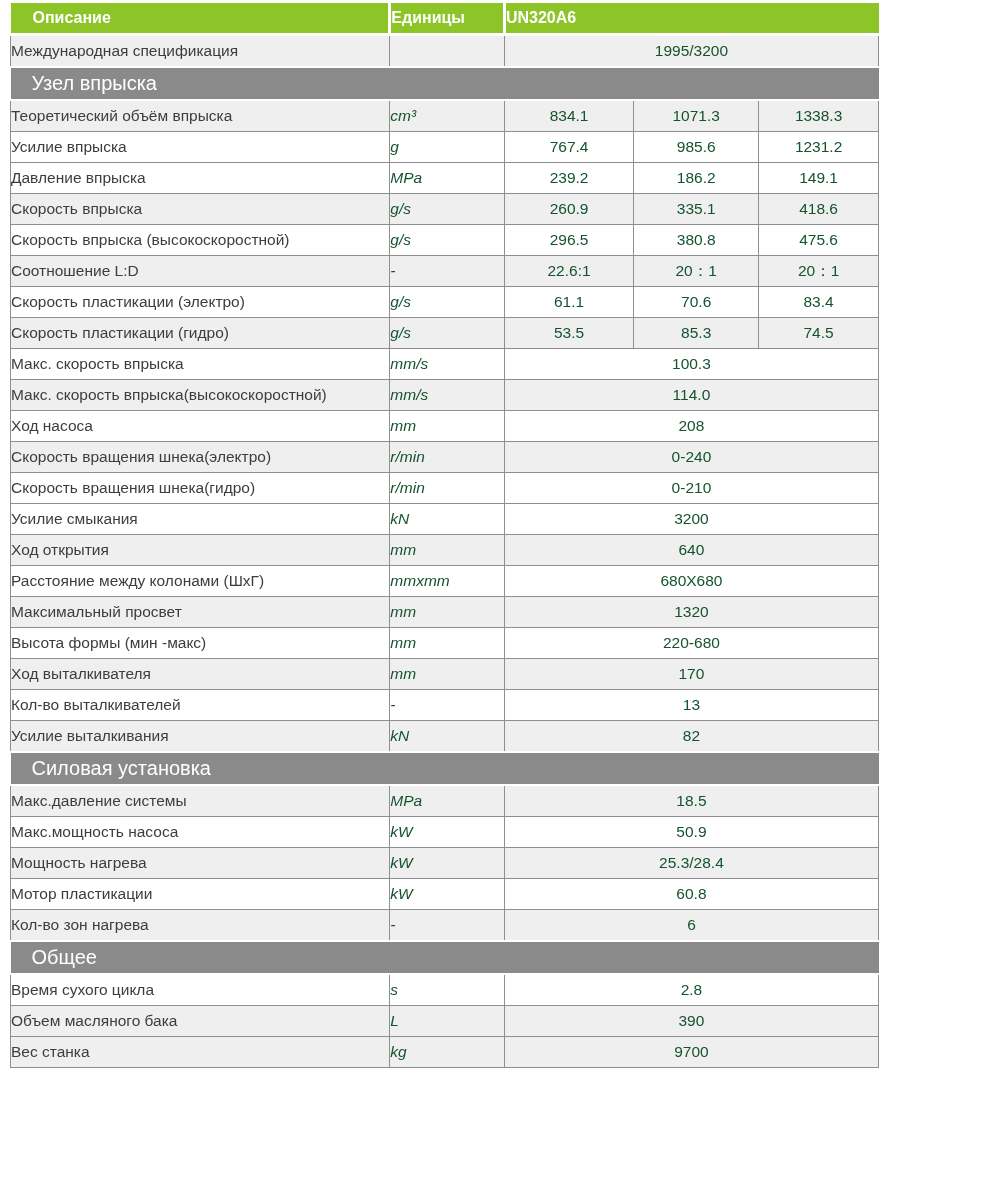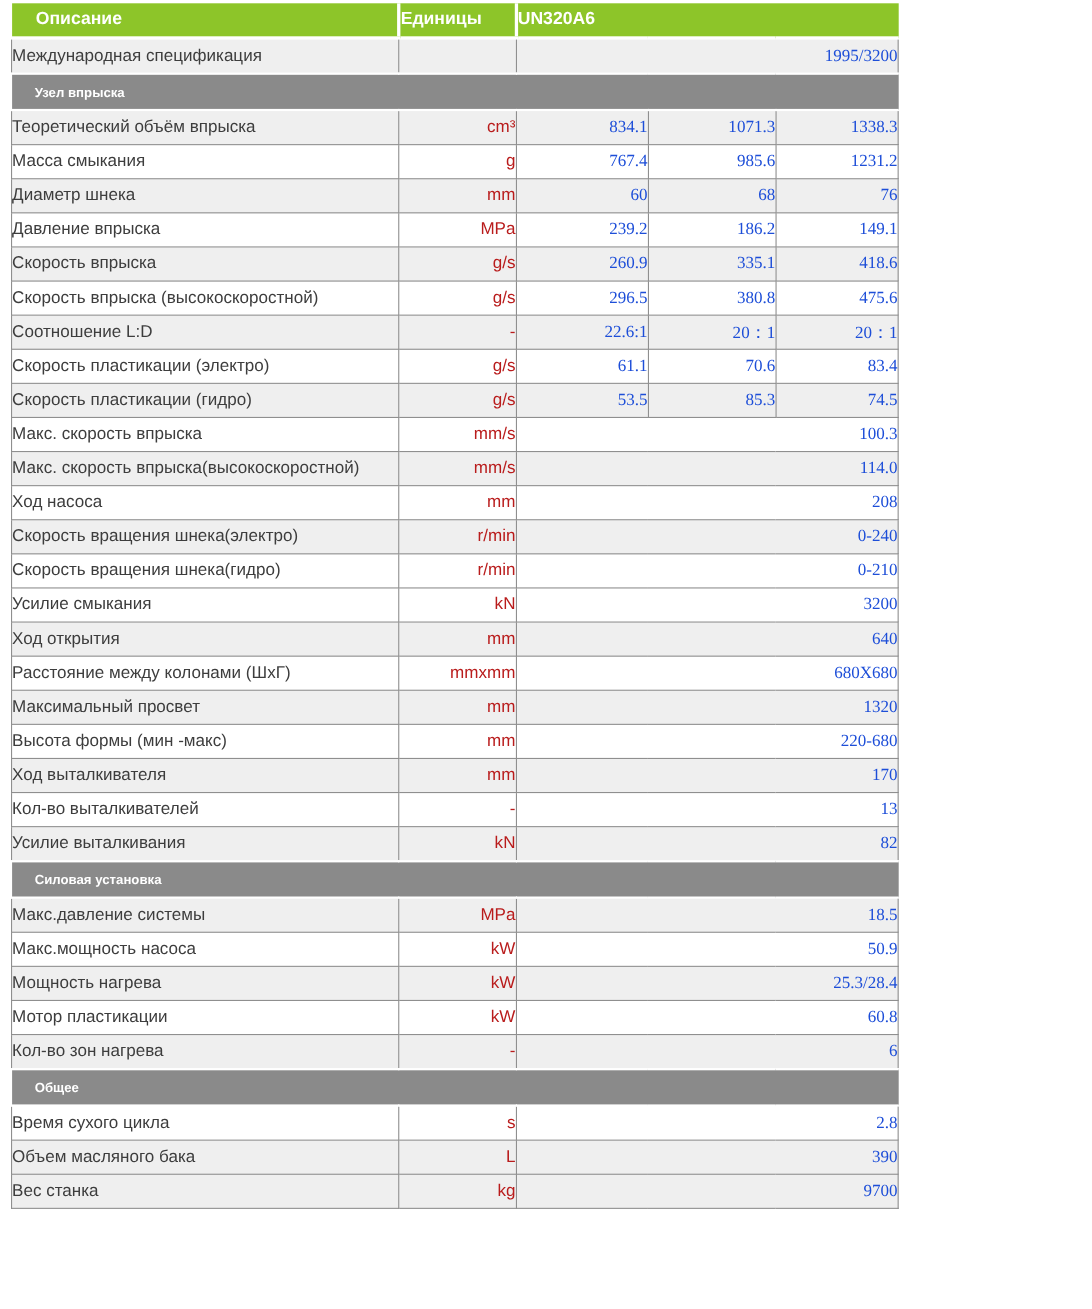--- a/index.html
+++ b/index.html
@@ -8,21 +8,21 @@
     background: #ffffff;
     width: 993px;
     height: 1190px;
     font-family: "Liberation Sans", "DejaVu Sans", sans-serif;
     overflow: hidden;
   }
   .table-wrap {
     margin: 3px 20px 0 10px;
   }
   table.spec-table {
-    width: 807px;
+    width: 869px;
     border-collapse: collapse;
     table-layout: fixed;
     font-size: 15.5px;
     color: #3e3e3e;
   }
   
   thead th {
     background: #8dc529;
     color: #ffffff;
     font-weight: bold;
@@ -33,22 +33,22 @@
     padding: 0;
   }
   thead th + th { border-left: 3px solid #ffffff; }
   th.desc-head { text-align: left; padding-left: 22px; }
   th.unit-head, th.model-head { text-align: left; }
 
   
   tr.section-row td {
     background: #8a8a8a;
     color: #ffffff;
-    font-weight: bold;
-    font-size: 12px;
+    font-weight: normal;
+    font-size: 20px;
     text-align: left;
     padding-left: 21px;
     height: 29px;
     border: 0;
     border-top: 2px solid #ffffff;
     border-bottom: 2px solid #ffffff;
   }
 
   
   tr.spec-row td {
@@ -59,27 +59,27 @@
     background: #ffffff;
   }
   tr.spec-row td:first-child { border-left: 1px solid #8f8f8f; }
   tr.spec-row.shaded td { background: #efefef; }
   td.label-cell {
     text-align: left;
     padding-left: 22px;
     color: #3d3d3d;
   }
   td.unit-cell {
-    text-align: right;
-    color: #b91c1c;
+    text-align: left;
+    color: #14532d;
+    font-style: italic;
   }
   td.value-cell {
-    text-align: right;
-    color: #1d4ed8;
-    font-family: Liberation Serif, serif;
+    text-align: center;
+    color: #14532d;
   }
 </style>
 </head>
 <body>
 
 <div class="table-wrap">
   <table class="spec-table">
     <colgroup>
       <col style="width:43.7%">
       <col style="width:13.2%">
@@ -104,32 +104,25 @@
           <td colspan="5">Узел впрыска</td>
         </tr>
         <tr class="spec-row shaded">
           <td class="label-cell">Теоретический объём впрыска</td>
           <td class="unit-cell">cm³</td>
           <td class="value-cell">834.1</td>
           <td class="value-cell">1071.3</td>
           <td class="value-cell">1338.3</td>
         </tr>
         <tr class="spec-row">
-          <td class="label-cell">Масса смыкания</td>
+          <td class="label-cell">Усилие впрыска</td>
           <td class="unit-cell">g</td>
           <td class="value-cell">767.4</td>
           <td class="value-cell">985.6</td>
           <td class="value-cell">1231.2</td>
-        </tr>
-        <tr class="spec-row shaded">
-          <td class="label-cell">Диаметр шнека</td>
-          <td class="unit-cell">mm</td>
-          <td class="value-cell">60</td>
-          <td class="value-cell">68</td>
-          <td class="value-cell">76</td>
         </tr>
         <tr class="spec-row">
           <td class="label-cell">Давление впрыска</td>
           <td class="unit-cell">MPa</td>
           <td class="value-cell">239.2</td>
           <td class="value-cell">186.2</td>
           <td class="value-cell">149.1</td>
         </tr>
         <tr class="spec-row shaded">
           <td class="label-cell">Скорость впрыска</td>

